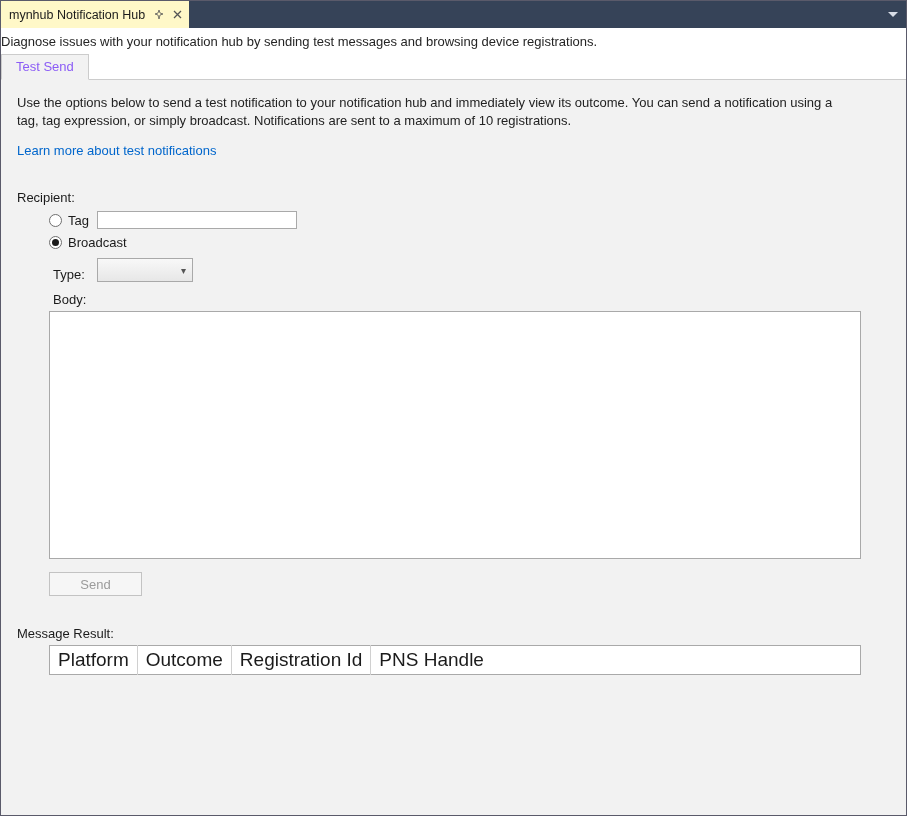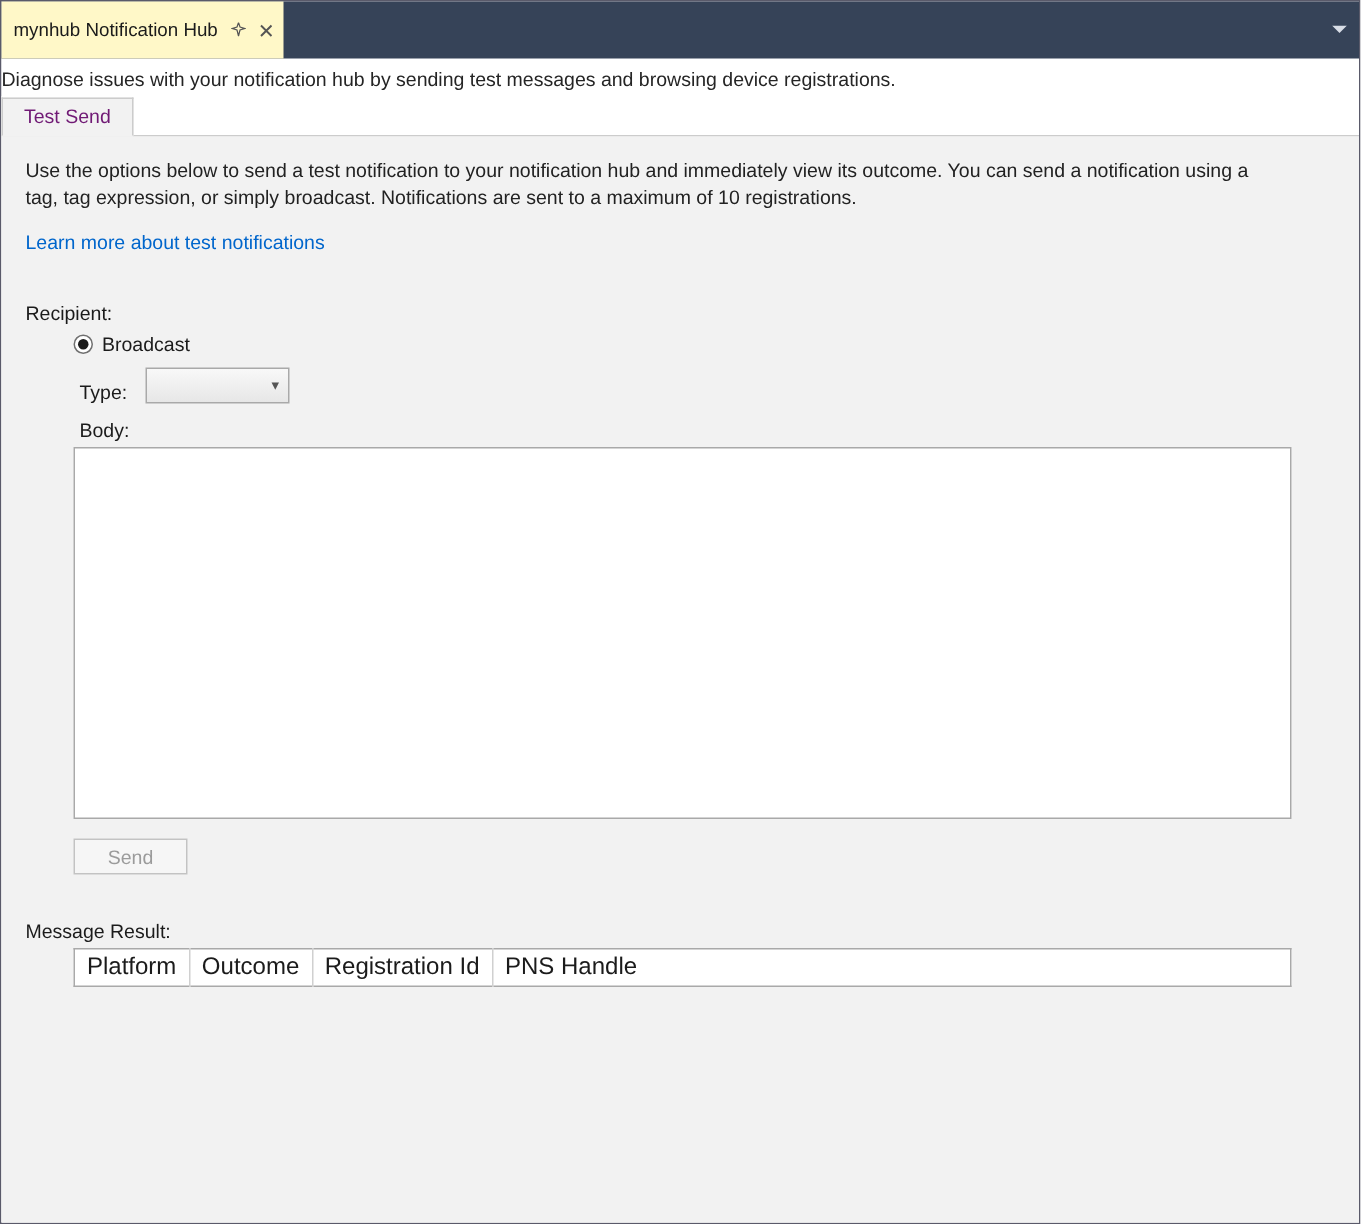--- a/index.html
+++ b/index.html
@@ -10,21 +10,21 @@
     color: #1b1b1b;
     background: #ffffff;
   }
   .root {
     width: 907px; height: 816px;
     border: 1px solid #5a5a6a;
     display: flex; flex-direction: column;
     background: #ffffff;
   }
   .titlebar {
-    height: 38px;
+    height: 27px;
     background: #364358;
     display: flex;
     align-items: stretch;
     position: relative;
   }
   .doc-tab {
     background: #fff8c8;
     display: flex;
     align-items: center;
     padding: 0 6px 0 8px;
@@ -56,21 +56,21 @@
   }
   .nav-tabs {
     display:flex;
     border-bottom:1px solid #cccccc;
     background:#ffffff;
     padding-left:0;
   }
   .nav-tab {
     padding:4px 14px 5px 14px;
     font-size:13px;
-    color:#701a75;
+    color:#8b5cf6;
     border:1px solid transparent;
     border-bottom:none;
     position:relative;
     top:1px;
     cursor:pointer;
     background:transparent;
   }
   .nav-tab.active {
     background:#f2f2f2;
     border-color:#cccccc;
@@ -147,40 +147,40 @@
     height:248px;
     border:1px solid #a9a9a9;
     background:#fff;
     resize:none;
     font-family:inherit;
     font-size:13px;
     padding:4px;
   }
   .send-btn {
     margin:10px 0 0 32px;
-    width:76px; height:24px;
+    width:93px; height:24px;
     border:1px solid #c3c3c3;
     background:#f6f6f6;
     color:#9b9b9b;
     font-size:13px;
     cursor:default;
     display:flex; align-items:center; justify-content:center;
   }
   .result-label { margin:30px 0 4px 0; }
   .result-table {
     margin-left:32px;
     width:calc(100% - 48px);
     max-width:812px;
     border:1px solid #a9a9a9;
     border-collapse:collapse;
     background:#fff;
   }
   .result-table th {
     font-weight:normal;
-    font-size:16px;
+    font-size:19px;
     text-align:left;
     padding:3px 8px;
     border-right:1px solid #d0d0d0;
     background:#fff;
     white-space:nowrap;
   }
   .result-table th:last-child{ border-right:none; width:100%; }
 </style>
 </head>
 <body>
@@ -217,20 +217,25 @@
       <div class="nav-tab active">Test Send</div>
     </div>
 
     <div class="panel">
 
       <div class="help-text">Use the options below to send a test notification to your notification hub and immediately view its outcome. You can send a notification using a tag, tag expression, or simply broadcast. Notifications are sent to a maximum of 10 registrations.</div>
       <span class="learn-link">Learn more about test notifications</span>
 
       <div class="section-label">Recipient:</div>
 
+      <div class="form-row indent">
+        <span class="radio"></span>
+        <span class="radio-label">Tag</span>
+        <input class="tag-input" value="" style="">
+      </div>
 
       <div class="form-row indent" style="margin-top:6px;">
         <span class="radio checked"></span>
         <span class="radio-label">Broadcast</span>
       </div>
 
 
       <div class="type-row">
         <span class="type-label">Type:</span>
         <div class="type-select">

